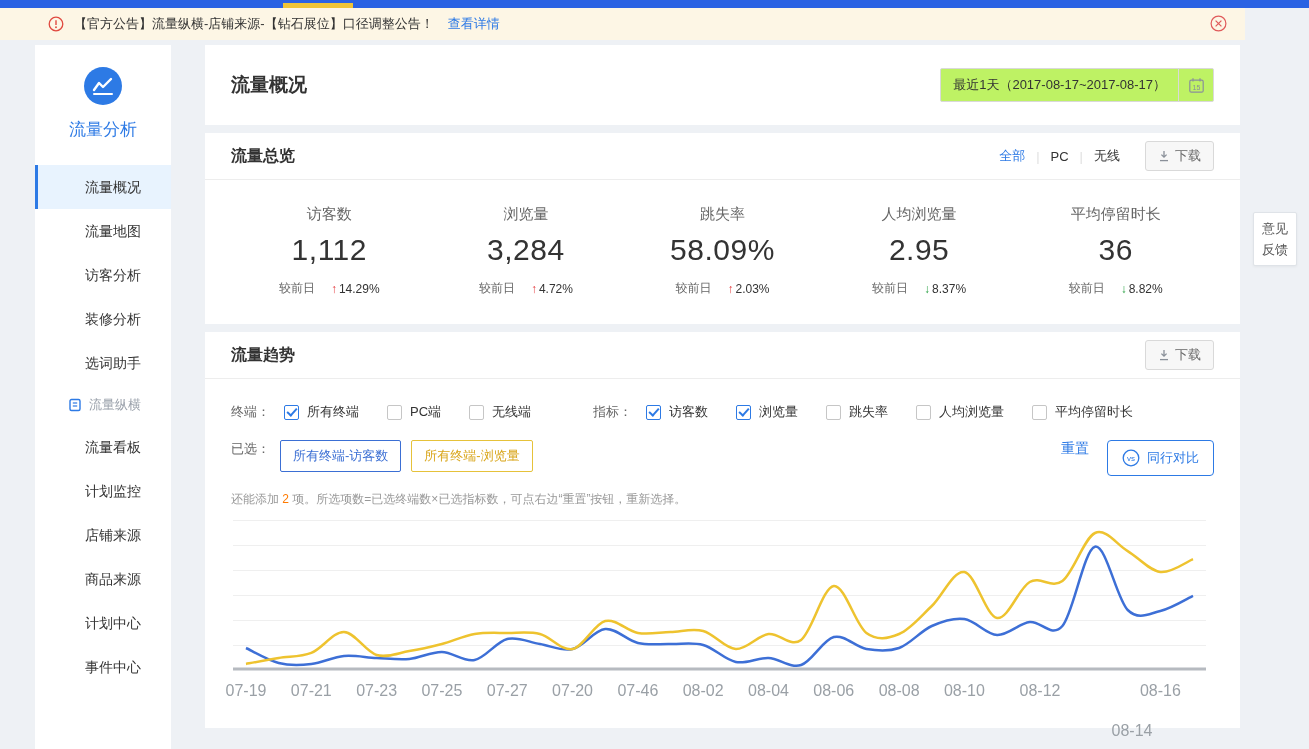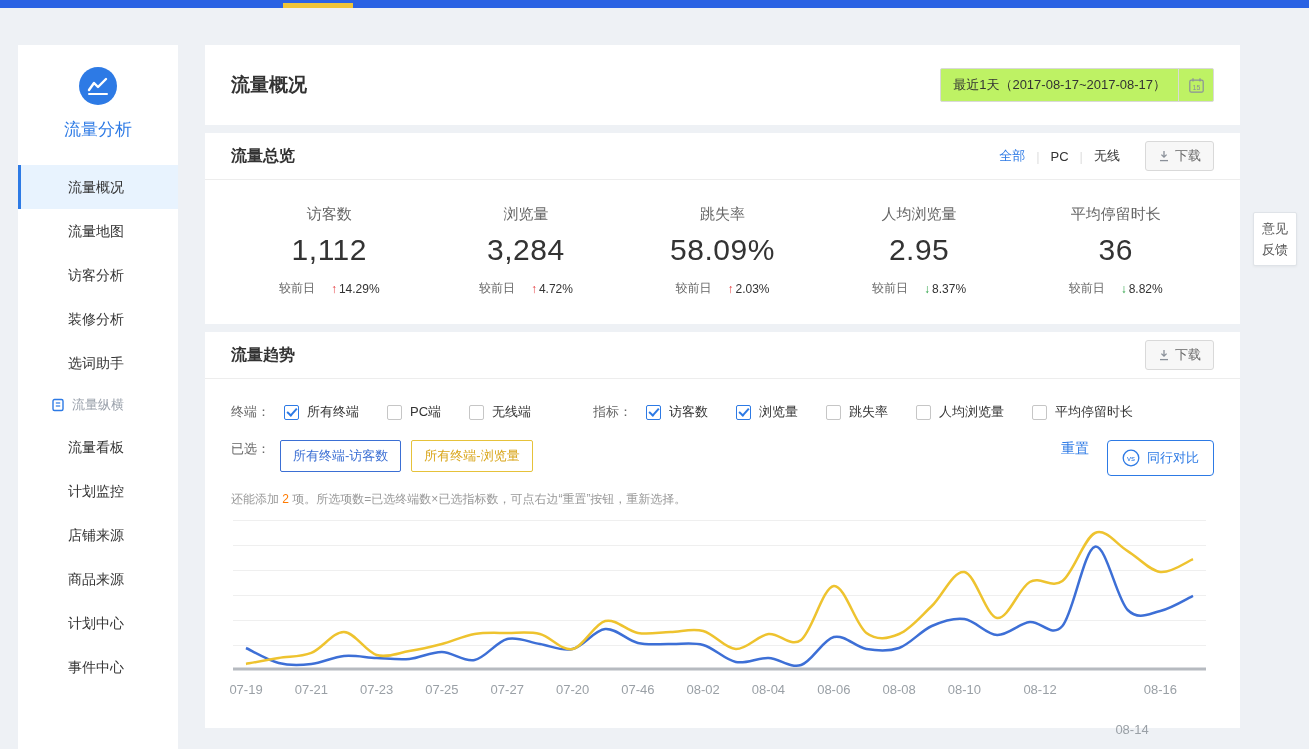--- a/index.html
+++ b/index.html
@@ -10,21 +10,21 @@
   .topstrip{position:absolute;top:0;left:0;width:1309px;height:8px;background:#2a62e3}
   .topstrip-hl{position:absolute;left:283px;top:3px;width:70px;height:5px;background:#efc437}
 
   
   .announce{position:absolute;top:8px;left:0;width:1245px;height:32px;background:#fdf6e5;display:flex;align-items:center;box-sizing:border-box;padding-left:48px}
   .announce-text{font-size:13px;color:#333;margin-left:10px}
   .announce-link{font-size:13px;color:#2d7ae5;margin-left:14px;cursor:pointer;text-decoration:none}
   .announce-close{position:absolute;right:18px;top:7px;cursor:pointer;line-height:0}
 
   
-  .sidebar{position:absolute;left:18px;top:45px;width:160px;height:704px;background:#fff}
+  .sidebar{position:absolute;left:35px;top:45px;width:136px;height:704px;background:#fff}
   .side-brand{padding-top:22px;text-align:center}
   .side-title{color:#2d7ae5;font-size:17px;margin-top:9px}
   .side-menu{margin-top:24px}
   .side-item{height:44px;line-height:44px;padding-left:50px;font-size:14px;color:#333;cursor:pointer;position:relative}
   .side-item.active{background:#e8f3fe}
   .side-item.active::before{content:"";position:absolute;left:0;top:0;width:3px;height:44px;background:#2d7ae5}
   .side-section{height:40px;display:flex;align-items:center;padding-left:33px;color:#9aa1ab;font-size:13px;gap:7px;cursor:pointer}
 
   
   .main{position:absolute;left:205px;top:45px;width:1035px}
@@ -66,34 +66,51 @@
   .selrow{display:flex;align-items:flex-start;padding:19px 26px 0;font-size:13px}
   .tag{border:1px solid;border-radius:2px;padding:6px 12px;margin-left:10px;font-size:13px;cursor:pointer;background:#fff}
   .tag.blue{color:#3b6fd4;border-color:#3b6fd4}
   .tag.yellow{color:#d9a61c;border-color:#e6c23a}
   .spacer{flex:1}
   .reset{color:#2d7ae5;font-size:14px;margin-right:18px;cursor:pointer}
   .peer-btn{display:flex;align-items:center;gap:7px;border:1px solid #2d7ae5;color:#2d7ae5;border-radius:4px;height:36px;padding:0 14px;font-size:13px;background:#fff;cursor:pointer}
   .hint{padding:15px 26px 0;font-size:12px;color:#999}
   .hint b{color:#ff7a00;font-weight:normal}
   .chartwrap{margin:12px 0 0 28px}
-  .xlabels{position:relative;height:22px;margin-left:28px;font-size:13px;color:#9aa0a6}
+  .xlabels{position:relative;height:22px;margin-left:28px;font-size:16px;color:#9aa0a6}
   .xlabels span{position:absolute;top:5px;transform:translateX(-50%);white-space:nowrap}
 
   .feedback{position:absolute;left:1253px;top:212px;width:42px;background:#fff;border:1px solid #dfe3e8;border-radius:2px;text-align:center;font-size:13px;color:#555;padding:5px 0;line-height:21px;cursor:pointer;box-shadow:0 1px 3px rgba(0,0,0,.05)}
 </style>
 </head>
 <body>
 
 <div class="page">
 
   <div class="topstrip">
     <div class="topstrip-hl"></div>
   </div>
 
+  <div class="announce">
+    <span style="line-height:0">
+      <svg width="16" height="16" viewBox="0 0 16 16">
+          <circle cx="8" cy="8" r="6.8" fill="none" stroke="#e0493f" stroke-width="1.3"></circle>
+          <line x1="8" y1="4.3" x2="8" y2="9" stroke="#e0493f" stroke-width="1.4"></line>
+          <circle cx="8" cy="11.2" r="0.95" fill="#e0493f"></circle>
+        </svg>
+    </span>
+    <span class="announce-text">【官方公告】流量纵横-店铺来源-【钻石展位】口径调整公告！</span>
+    <a class="announce-link">查看详情</a>
+    <span class="announce-close">
+      <svg width="17" height="17" viewBox="0 0 17 17">
+          <circle cx="8.5" cy="8.5" r="7.4" fill="none" stroke="#e05a5a" stroke-width="1.2"></circle>
+          <path d="M5.6 5.6l5.8 5.8M11.4 5.6l-5.8 5.8" stroke="#e05a5a" stroke-width="1.2"></path>
+        </svg>
+    </span>
+  </div>
 
   <aside class="sidebar">
     <div class="side-brand">
       <span style="line-height:0;display:inline-block">
         <svg width="38" height="38" viewBox="0 0 38 38">
             <circle cx="19" cy="19" r="19" fill="#2d7ae5"></circle>
             <polyline points="10,23 15,16 19,20 27,12" fill="none" stroke="#fff" stroke-width="2.4" stroke-linecap="round" stroke-linejoin="round"></polyline>
             <line x1="10" y1="27" x2="28" y2="27" stroke="#fff" stroke-width="2" stroke-linecap="round"></line>
           </svg>
       </span>

